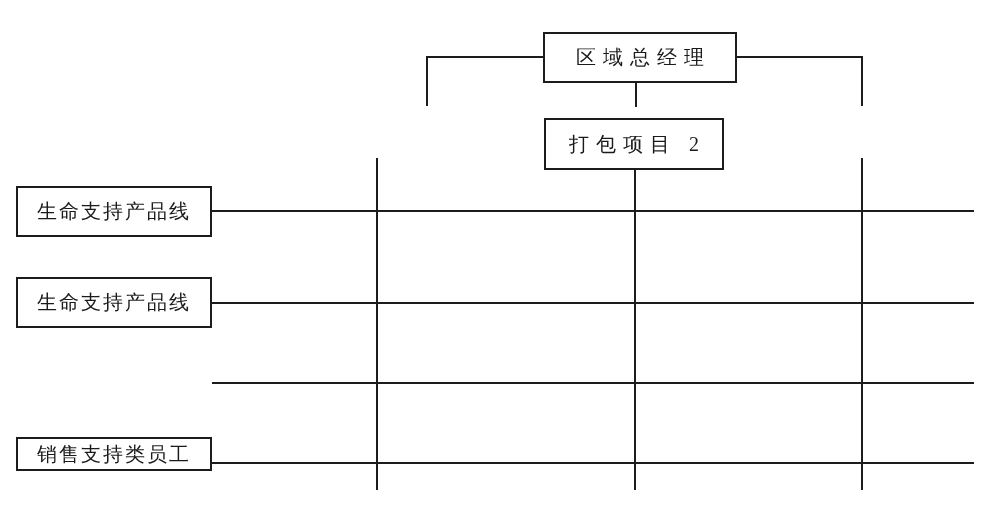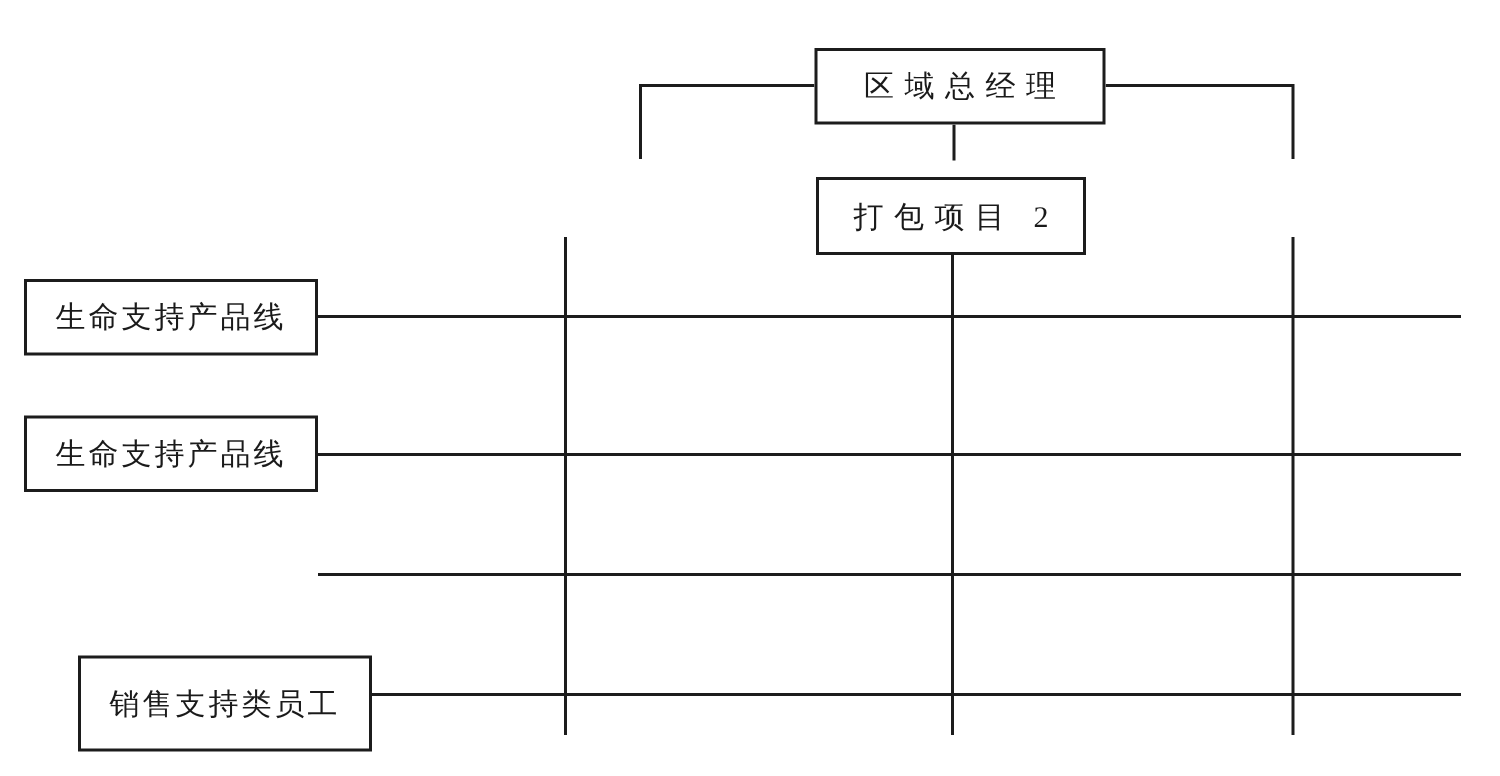--- a/index.html
+++ b/index.html
@@ -42,21 +42,21 @@
   
   .root-box      { left: 543px; top: 32px;  width: 194px; height: 51px; }
   
   .project-1     { left: 282px; top: 106px; width: 181px; height: 52px; }
   .project-2     { left: 544px; top: 118px; width: 180px; height: 52px; text-align: center; }
   .project-3     { left: 808px; top: 106px; width: 182px; height: 52px; }
   
   .row-1         { left: 16px;  top: 186px; width: 196px; height: 51px; }
   .row-2         { left: 16px;  top: 277px; width: 196px; height: 51px; }
   .row-3         { left: 16px;  top: 357px; width: 196px; height: 51px; }
-  .row-4         { left: 16px;  top: 437px; width: 196px; height: 64px; margin-left: 36px; }
+  .row-4         { left: 16px;  top: 437px; width: 196px; height: 34px; }
   
   .elbow-left-h  { left: 427px; top: 56px;  width: 116px; height: 2px; }
   .elbow-left-v  { left: 426px; top: 56px;  width: 2px;   height: 50px; }
   .elbow-right-h { left: 737px; top: 56px;  width: 125px; height: 2px; }
   .elbow-right-v { left: 861px; top: 56px;  width: 2px;   height: 50px; }
   .root-drop     { left: 635px; top: 83px;  width: 2px;   height: 24px; }
   
   .drop-1        { left: 376px; top: 158px; width: 2px;   height: 332px; }
   .drop-2        { left: 634px; top: 158px; width: 2px;   height: 332px; }
   .drop-3        { left: 861px; top: 158px; width: 2px;   height: 332px; }

